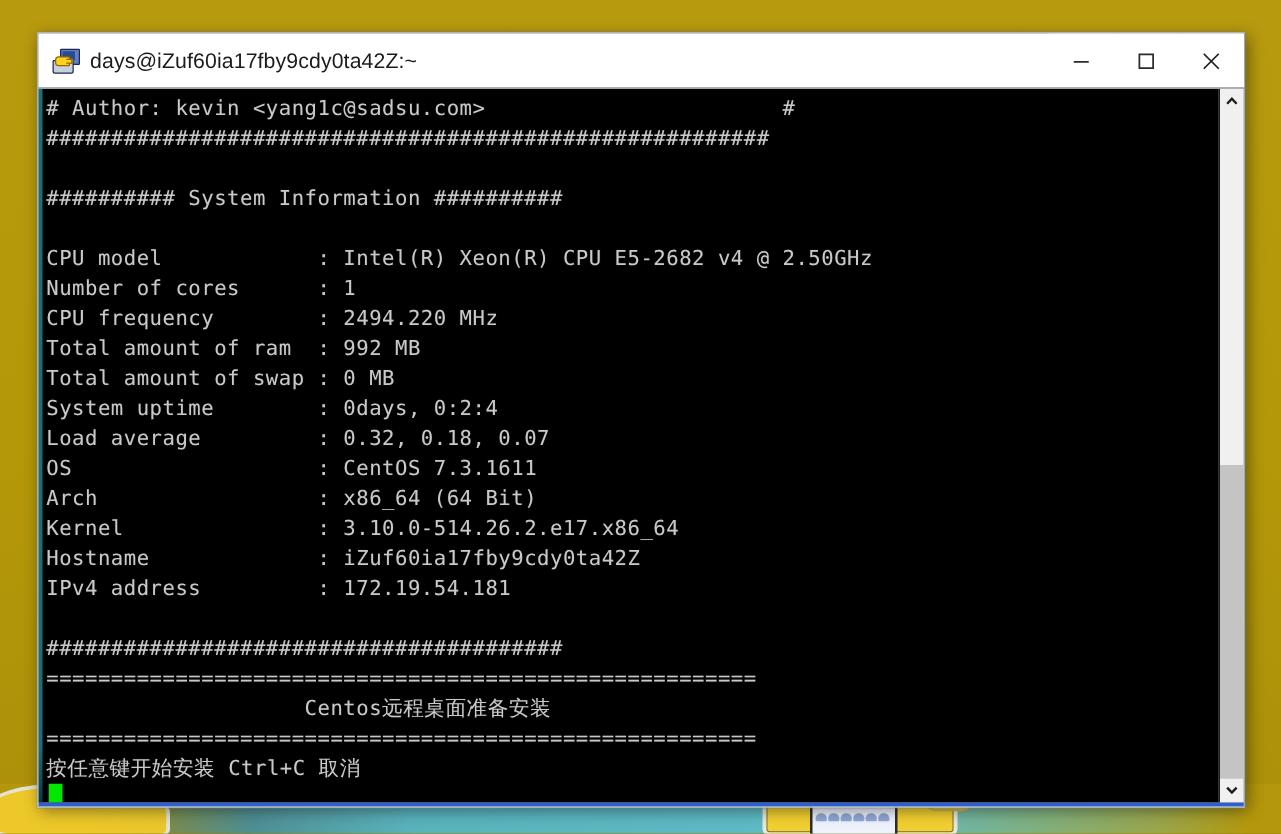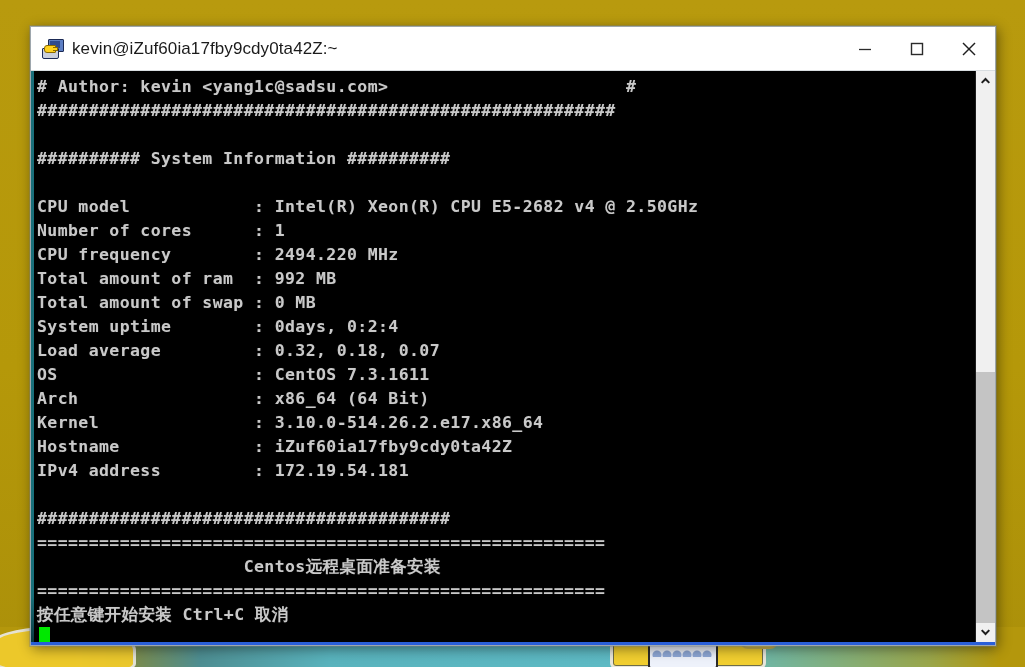--- a/index.html
+++ b/index.html
@@ -217,21 +217,20 @@
   #term-leftline {
     width: 3px;
     background: linear-gradient(180deg,#1a6f7a 0%, #18707b 92%, #0a3a41 100%);
     flex: none;
   }
   #term-content {
     flex: 1;
     position: relative;
     padding: 4px 4px 0 3px;
     overflow: hidden;
-    font-weight: bold;
   }
   pre#term-text {
     margin: 0;
     font-family: "DejaVu Sans Mono", "Liberation Mono", monospace;
     font-size: 16.5px;
     line-height: 24px;
     color: #c9c9c9;
     white-space: pre;
     letter-spacing: 0.4px;
     text-shadow: 0 0 1px rgba(200,200,200,.25);
@@ -300,21 +299,21 @@
 
 <div id="putty-window">
 
   <div id="titlebar">
     <div id="titlebar-left">
       <span class="putty-icon">
         <span class="mon"></span>
         <span class="base"></span>
         <span class="key"></span>
       </span>
-      <span id="title-text">kevin@iZuf60ia17fby9cdy0ta42Z:~</span>
+      <span id="title-text">days@iZuf60ia17fby9cdy0ta42Z:~</span>
     </div>
     <div id="window-controls">
       <div class="wbtn">
         <svg width="14" height="14" viewBox="0 0 14 14" aria-hidden="true">
           <line x1="1" y1="7.5" x2="13" y2="7.5" stroke="#2b2b2b" stroke-width="1.3"></line>
         </svg>
       </div>
       <div class="wbtn">
         <svg width="14" height="14" viewBox="0 0 14 14" aria-hidden="true">
           <rect x="1.5" y="1.5" width="11" height="11" fill="none" stroke="#2b2b2b" stroke-width="1.4"></rect>

